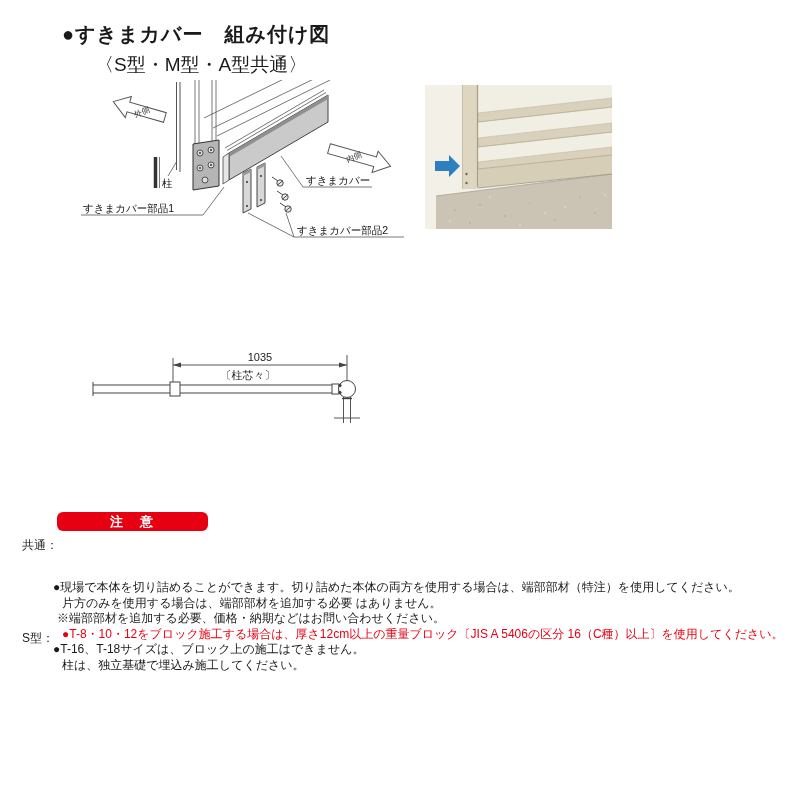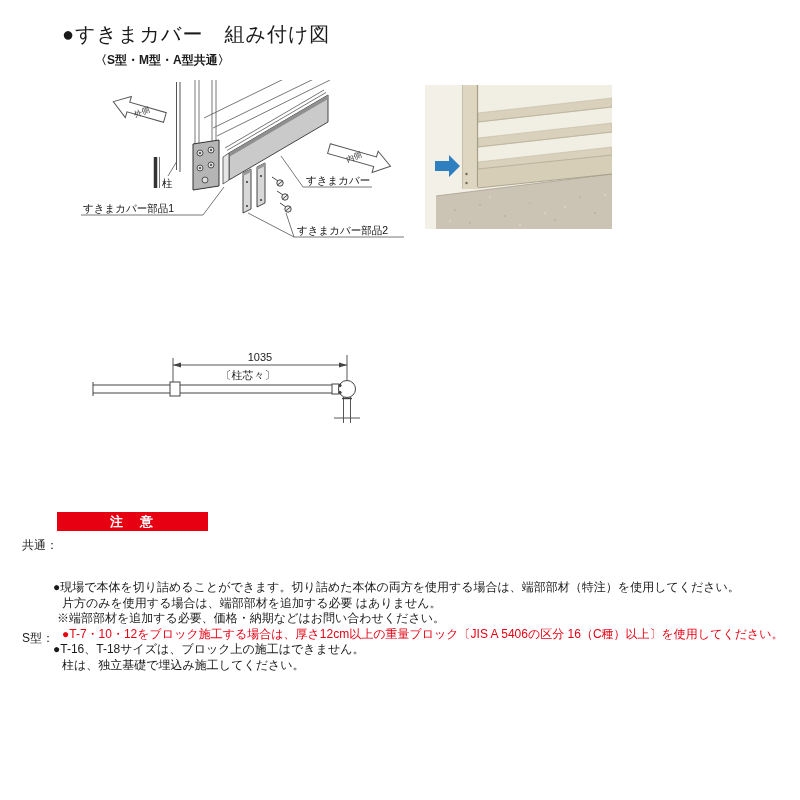--- a/index.html
+++ b/index.html
@@ -1,31 +1,31 @@
 <!DOCTYPE html>
 <html><head>
 <meta charset="utf-8">
 <style>
   html,body{margin:0;padding:0;background:#fff;}
   .page{position:relative;width:800px;height:800px;background:#ffffff;
         font-family:"Liberation Sans",sans-serif;color:#1a1a1a;overflow:hidden;}
-  .h-main{position:absolute;font-size:20px;font-weight:normal;letter-spacing:1px;white-space:nowrap;}
+  .h-main{position:absolute;font-size:20px;font-weight:bold;letter-spacing:1px;white-space:nowrap;}
   .title1{left:62px;top:21px;}
-  .subtitle{position:absolute;left:95px;top:52px;font-size:12px;font-weight:bold;white-space:nowrap;}
+  .subtitle{position:absolute;left:95px;top:52px;font-size:19px;font-weight:normal;white-space:nowrap;}
   .title2{left:85px;top:312px;}
   .svg-abs{position:absolute;}
   .assembly-svg{left:72px;top:80px;}
   .photo-svg{left:425px;top:85px;}
   .dim-svg{left:83px;top:350px;}
   .thin{stroke:#555;stroke-width:0.8;fill:none;}
   .dlabel{font-size:10.5px;fill:#111;}
   .dimtext{font-size:11px;fill:#222;}
   .caution-banner{position:absolute;left:57px;top:512px;width:151px;height:19px;
         background:#e60012;color:#ffffff;font-size:13px;font-weight:bold;
-        text-align:center;line-height:19px;letter-spacing:2px;}
+        text-align:center;line-height:19px;letter-spacing:2px;border-radius:6px;}
   .caution-lines{position:absolute;left:0;top:538px;width:800px;}
   .cline{position:relative;height:15.5px;font-size:12px;line-height:15.5px;white-space:nowrap;text-align:center;}
   .cline .lab{position:absolute;left:22px;}
   .cline .txt{position:absolute;left:53px;margin-top:42px;}
   .cline.i1 .txt{left:62px;}
   .cline.i2 .txt{left:57px;}
   .cline.i3 .txt{left:62px;}
   .cline.red .txt{color:#e60012;}
 </style>
 </head>
@@ -221,21 +221,21 @@
       <span class="lab">共通：</span>
       <span class="txt">●現場で本体を切り詰めることができます。切り詰めた本体の両方を使用する場合は、端部部材（特注）を使用してください。</span>
     </div>
     <div class="cline i1">
       <span class="txt">片方のみを使用する場合は、端部部材を追加する必要 はありません。</span>
     </div>
     <div class="cline i2">
       <span class="txt">※端部部材を追加する必要、価格・納期などはお問い合わせください。</span>
     </div>
     <div class="cline i3 red">
-      <span class="txt">●T-7・10・12をブロック施工する場合は、厚さ12cm以上の重量ブロック〔JIS A 5406の区分 16（C種）以上〕を使用してください。</span>
+      <span class="txt">●T-8・10・12をブロック施工する場合は、厚さ12cm以上の重量ブロック〔JIS A 5406の区分 16（C種）以上〕を使用してください。</span>
     </div>
     <div class="cline">
       <span class="txt">●T-16、T-18サイズは、ブロック上の施工はできません。</span>
     </div>
     <div class="cline i1">
       <span class="txt">柱は、独立基礎で埋込み施工してください。</span>
     </div>
     <div class="cline">
       <span class="lab">S型：</span>
     </div>

